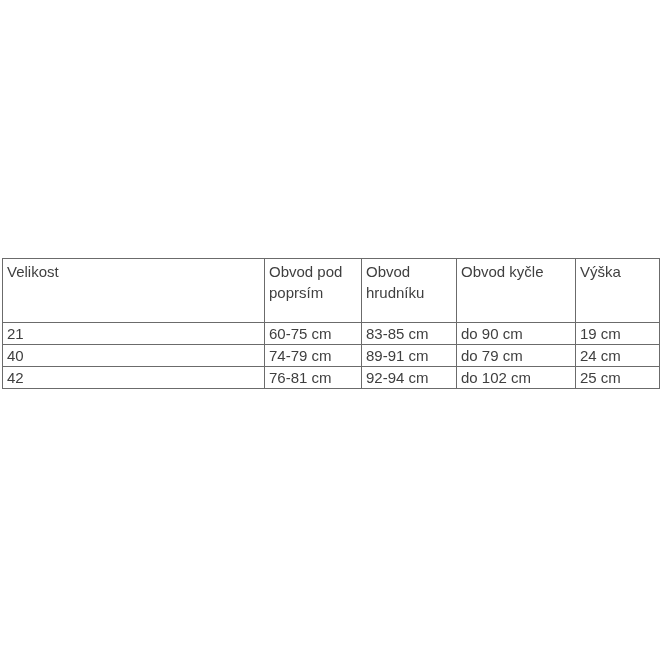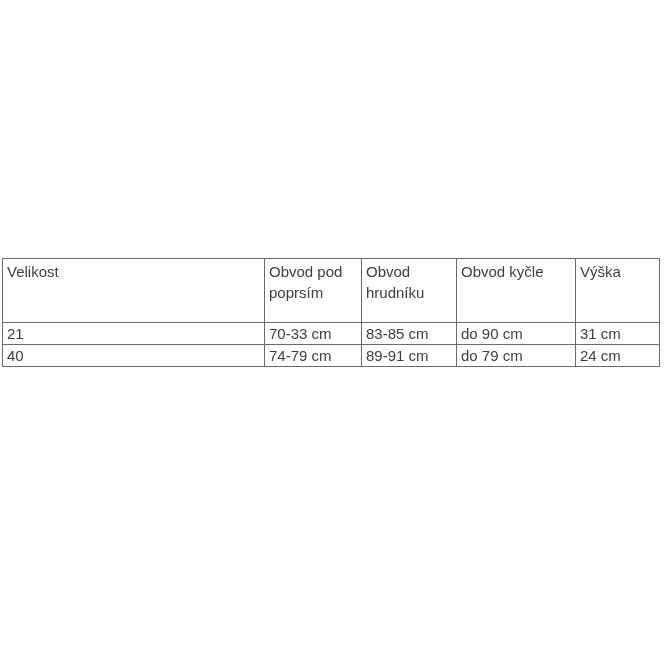--- a/index.html
+++ b/index.html
@@ -57,26 +57,33 @@
   <tbody>
     <tr class="hdr">
       <td>Velikost</td>
       <td>Obvod pod poprsím</td>
       <td>Obvod hrudníku</td>
       <td>Obvod kyčle</td>
       <td>Výška</td>
     </tr>
     <tr class="row">
       <td>21</td>
-      <td>70-33 cm</td>
+      <td>60-75 cm</td>
       <td>83-85 cm</td>
       <td>do 90 cm</td>
-      <td>31 cm</td>
+      <td>19 cm</td>
     </tr>
     <tr class="row">
       <td>40</td>
       <td>74-79 cm</td>
       <td>89-91 cm</td>
       <td>do 79 cm</td>
       <td>24 cm</td>
     </tr>
+    <tr class="row">
+      <td>42</td>
+      <td>76-81 cm</td>
+      <td>92-94 cm</td>
+      <td>do 102 cm</td>
+      <td>25 cm</td>
+    </tr>
   </tbody>
 </table>
 
 </body></html>

